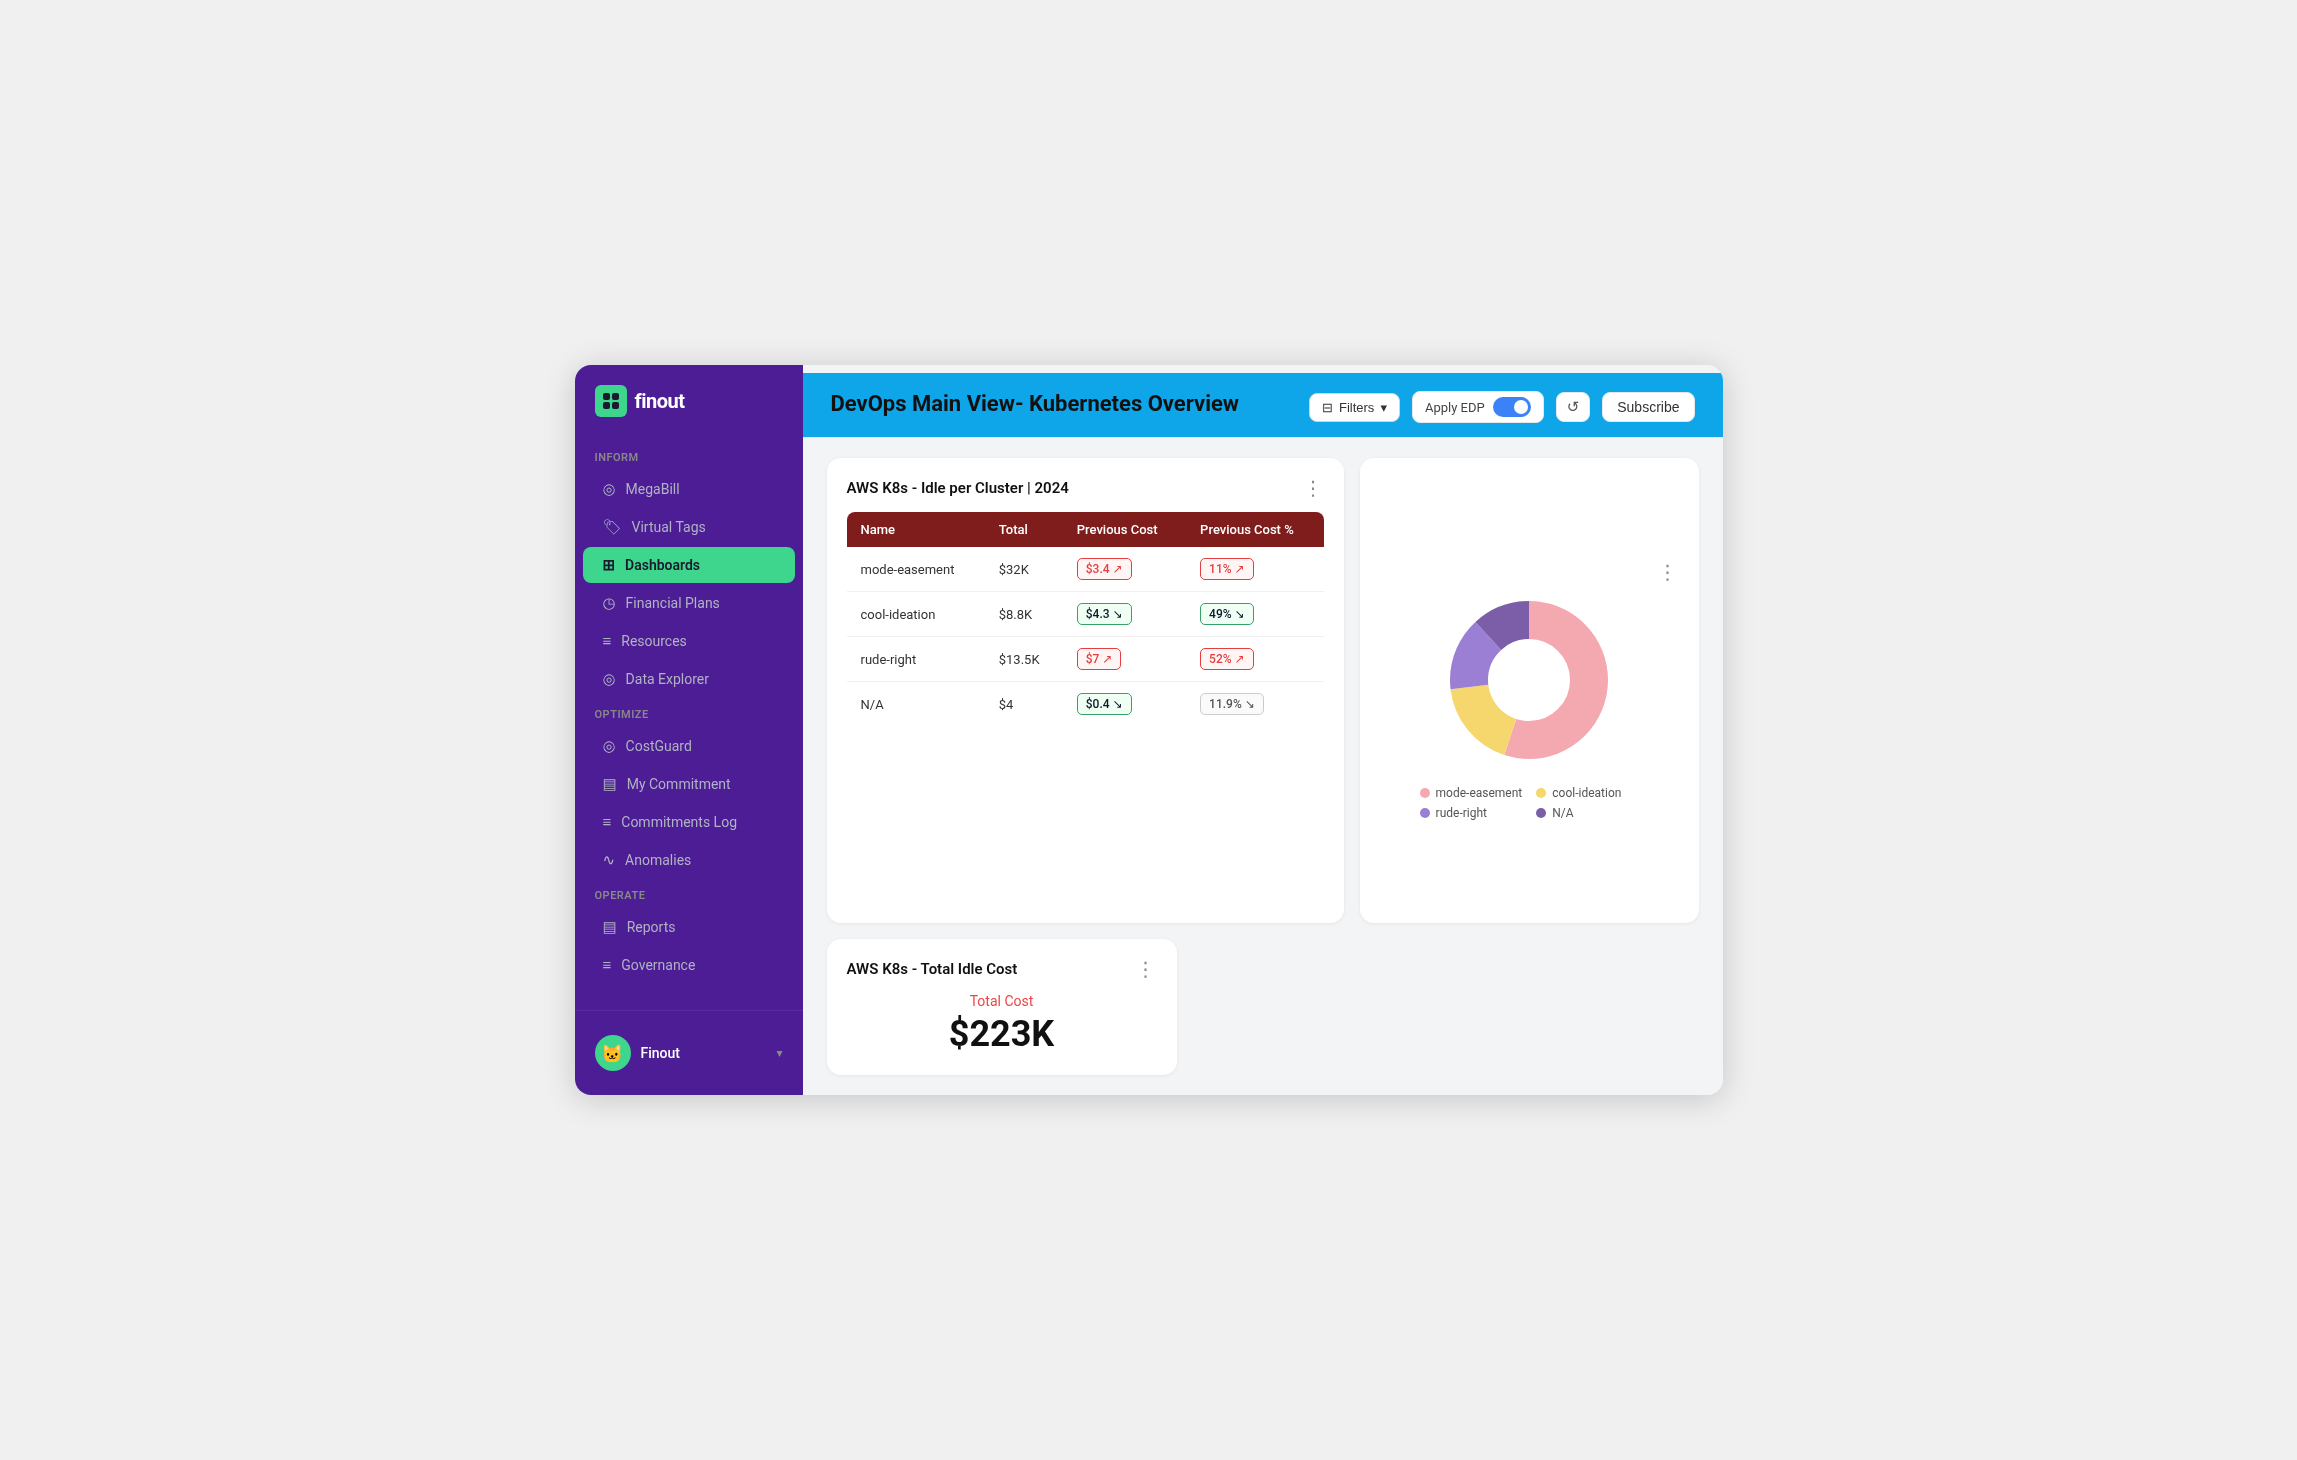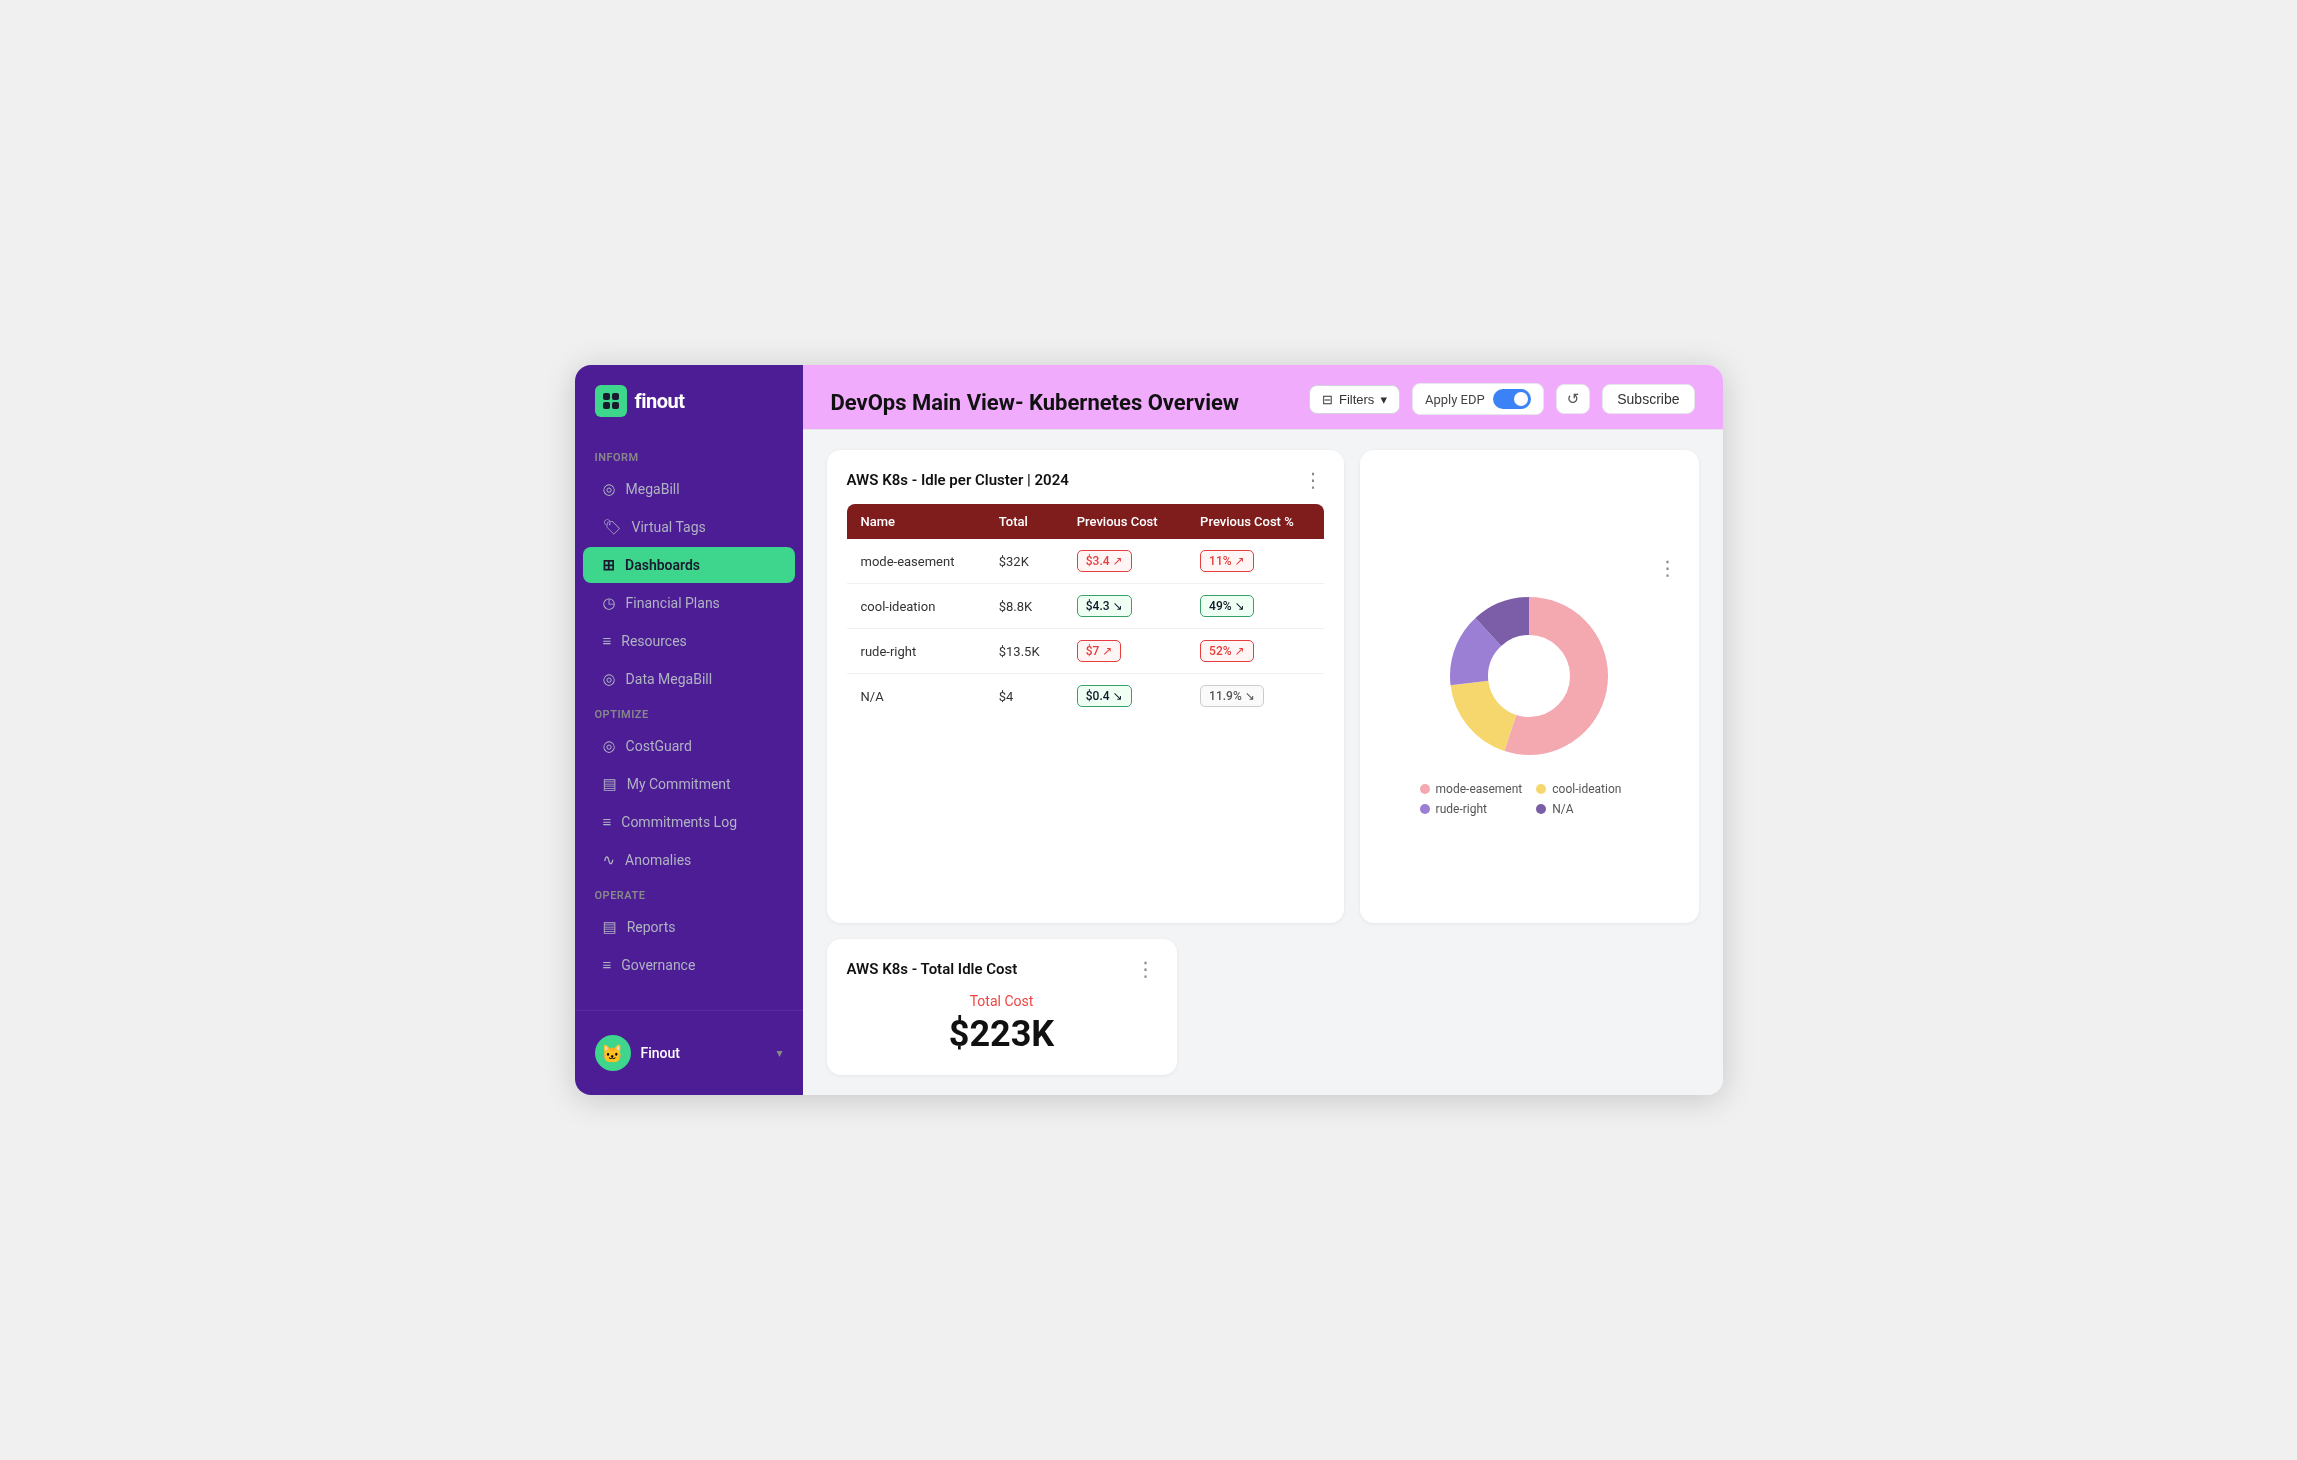--- a/index.html
+++ b/index.html
@@ -113,26 +113,27 @@
 
     
     .main {
       flex: 1;
       display: flex;
       flex-direction: column;
       overflow: hidden;
       background: #f3f4f6;
     }
     .topbar {
-      background: #f0abfc;
+      background: #0ea5e9;
       padding: 18px 28px 14px 28px;
       display: flex;
-      align-items: flex-end;
+      align-items: flex-start;
       justify-content: space-between;
       border-bottom: 1px solid #e5e7eb;
+      margin-top: 8px;
     }
     .page-title {
       font-size: 22px;
       font-weight: 700;
       color: #111;
     }
     .topbar-right {
       display: flex;
       align-items: center;
       gap: 12px;
@@ -358,21 +359,21 @@
     <div class="sidebar-item">
       <span class="sidebar-item-icon">◷</span>
       <span>Financial Plans</span>
     </div>
     <div class="sidebar-item">
       <span class="sidebar-item-icon">≡</span>
       <span>Resources</span>
     </div>
     <div class="sidebar-item">
       <span class="sidebar-item-icon">◎</span>
-      <span>Data MegaBill</span>
+      <span>Data Explorer</span>
     </div>
 
     <div class="sidebar-section-label">Optimize</div>
 
     <div class="sidebar-item">
       <span class="sidebar-item-icon">◎</span>
       <span>CostGuard</span>
     </div>
     <div class="sidebar-item">
       <span class="sidebar-item-icon">▤</span>

